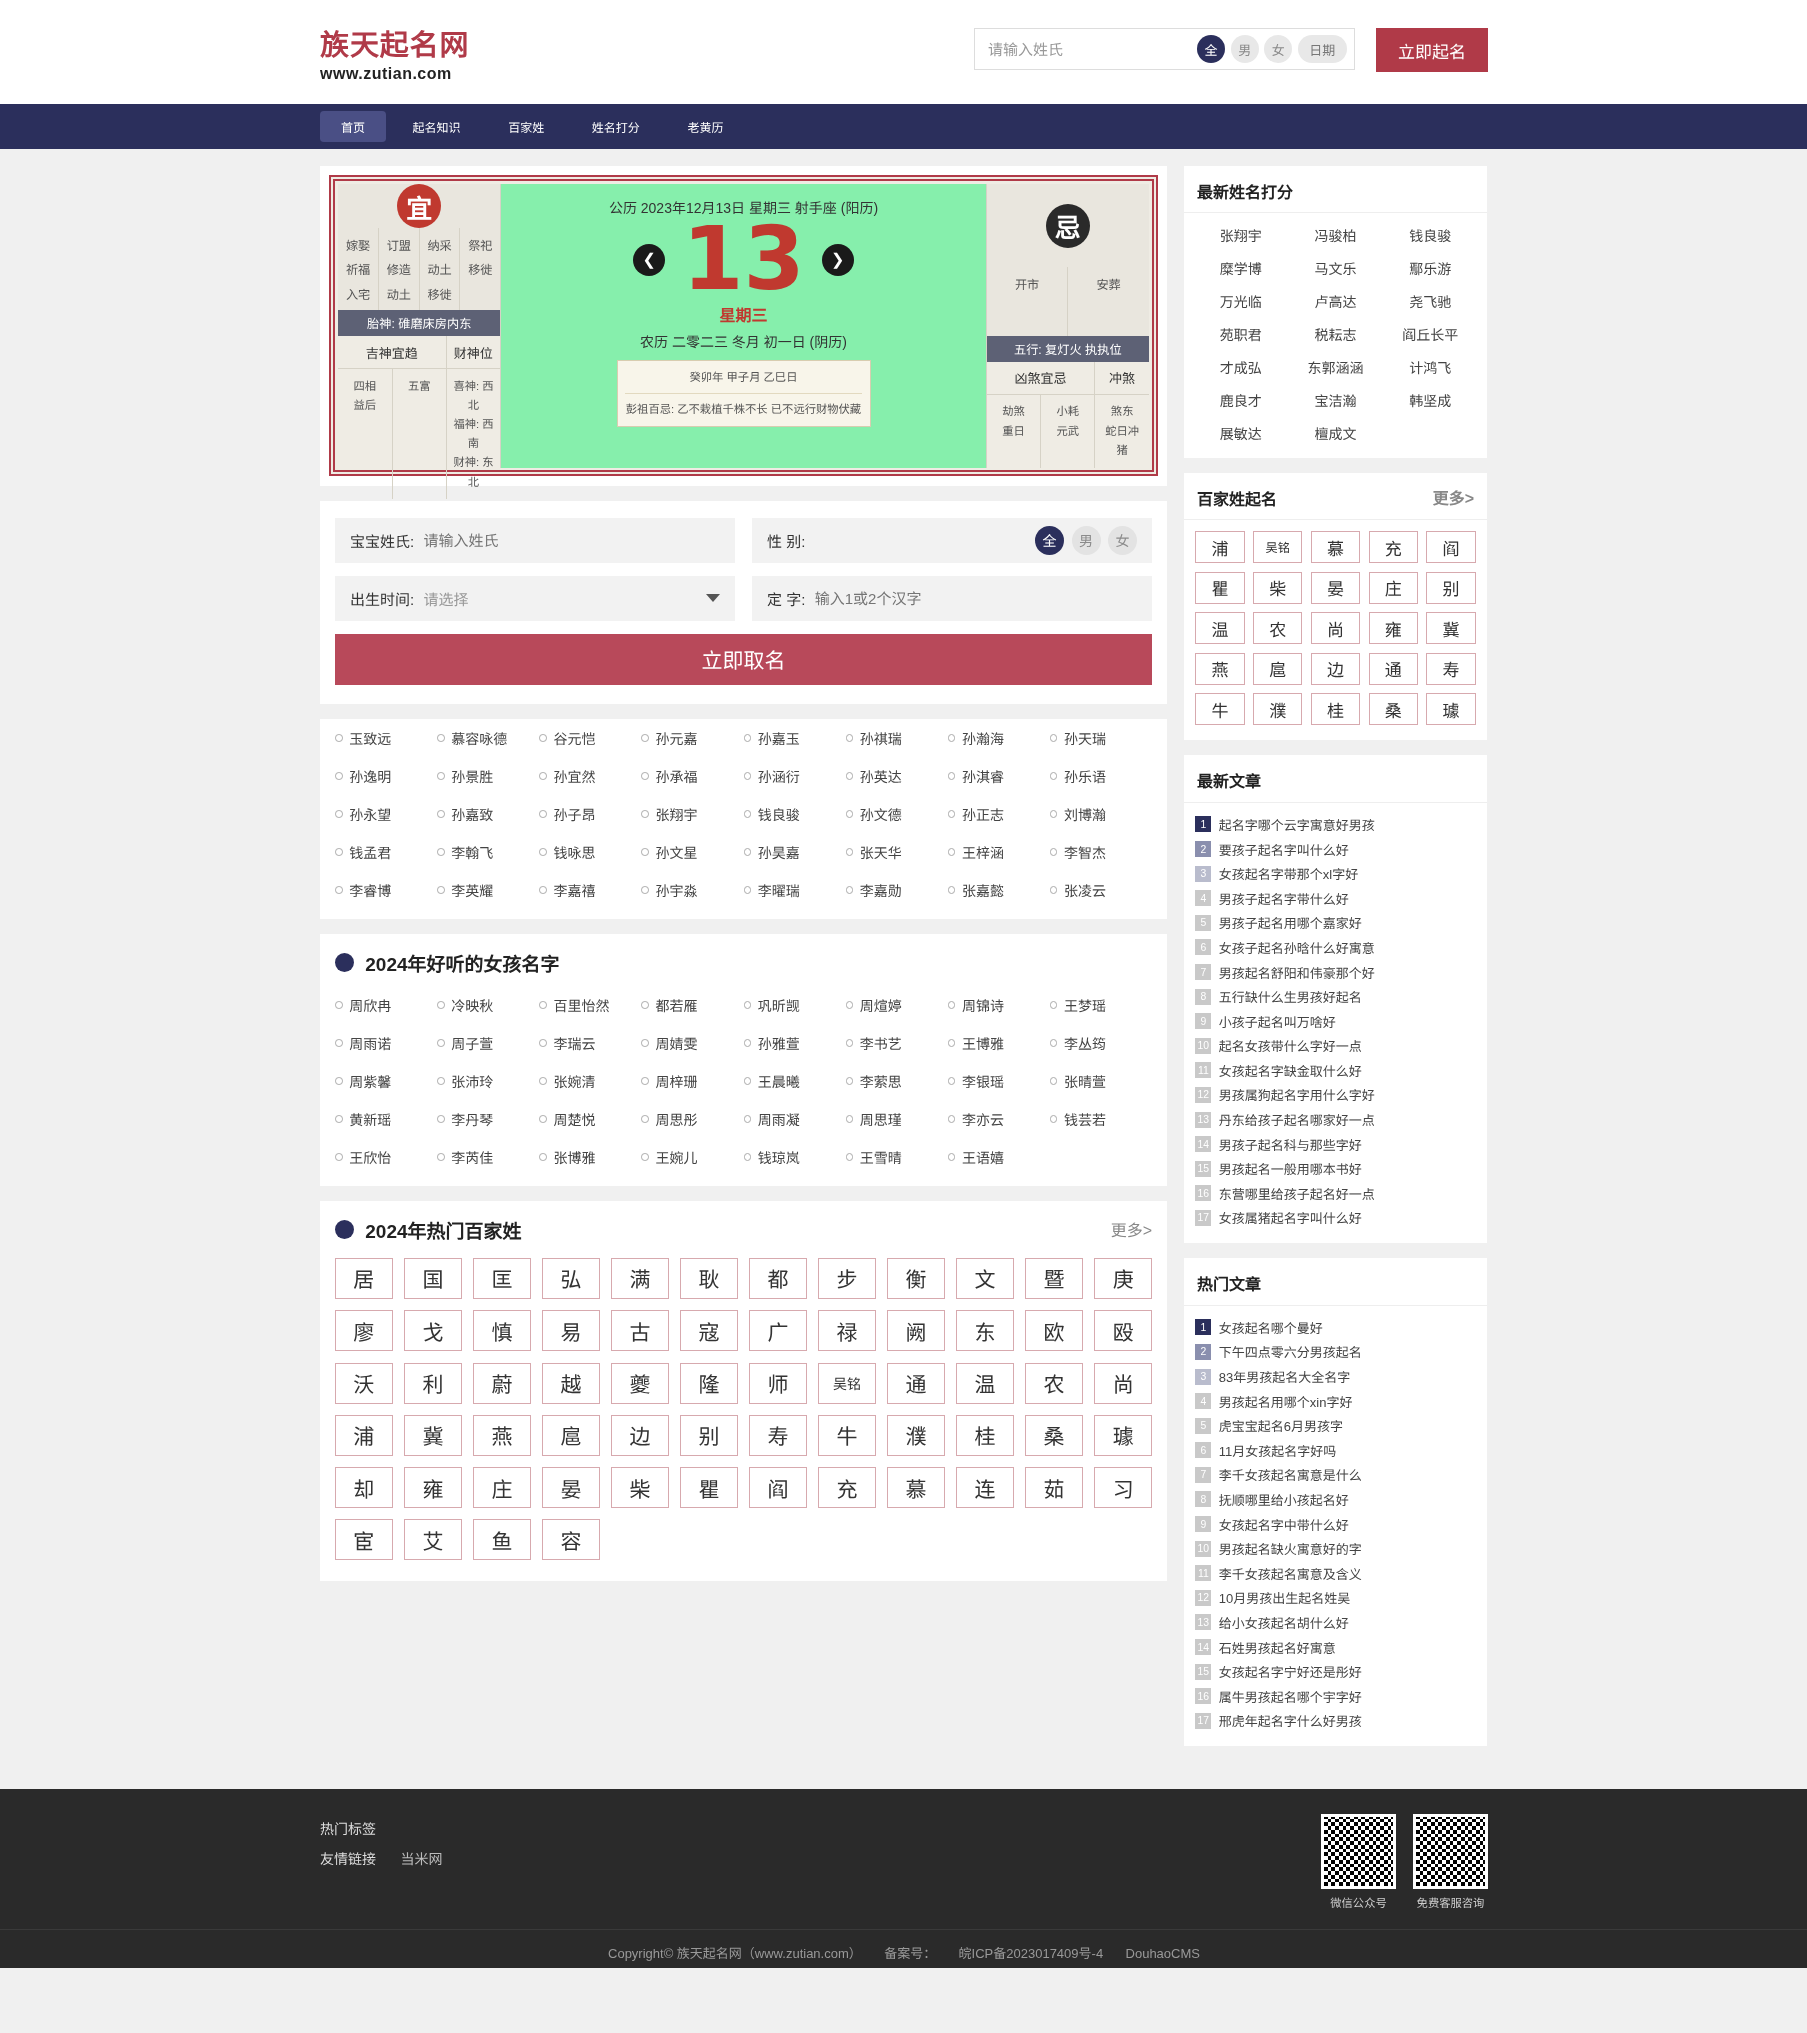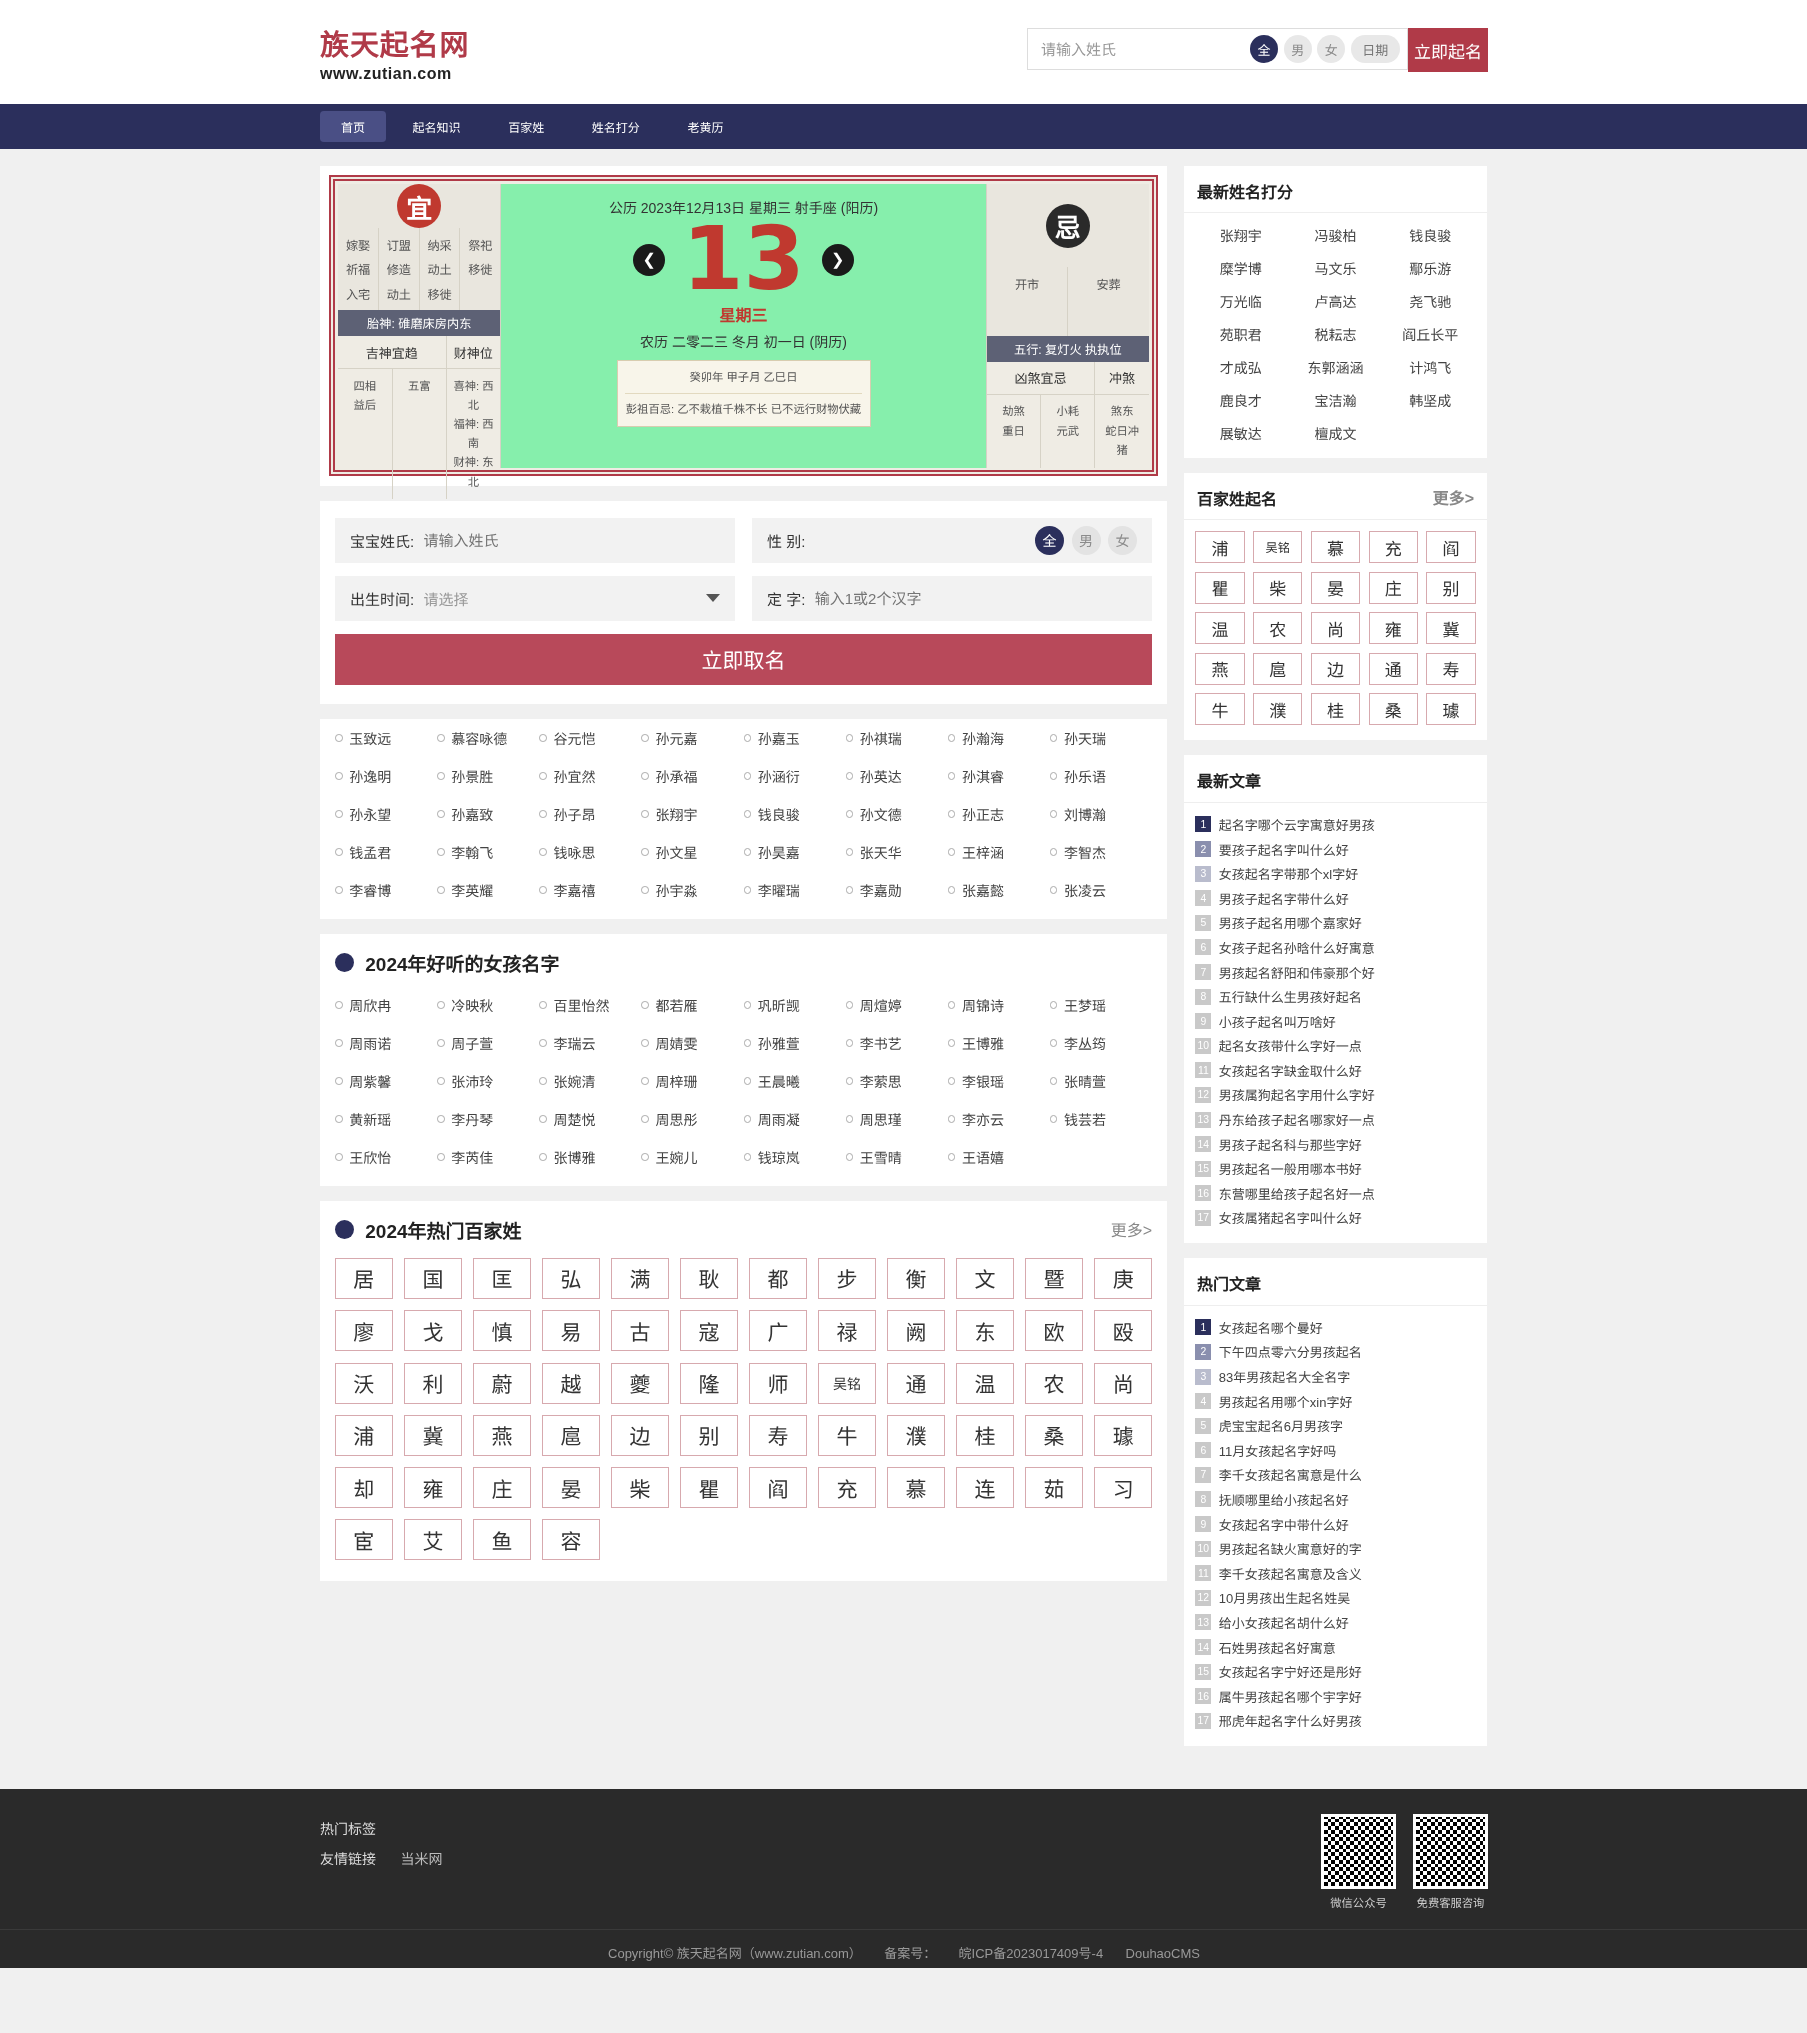--- a/index.html
+++ b/index.html
@@ -82,25 +82,26 @@
     height: 28px;
     padding: 0 11.3px;
     display: flex; align-items: center;
     font-size: 13px;
     cursor: pointer;
   }
   .btn-start {
     background: #b03a48;
     color: #fff;
     border: 0;
-    width: 80px;
+    width: 112px;
     height: 44px;
     font-size: 17px;
     cursor: pointer;
     font-family: Liberation Serif, serif;
+    margin-left: 21px;
   }
   
   .nav {
     background: #2b2f5c;
     height: 45px;
   }
   .nav-inner {
     width: 1168px;
     margin: 0 auto;
     display: flex;

